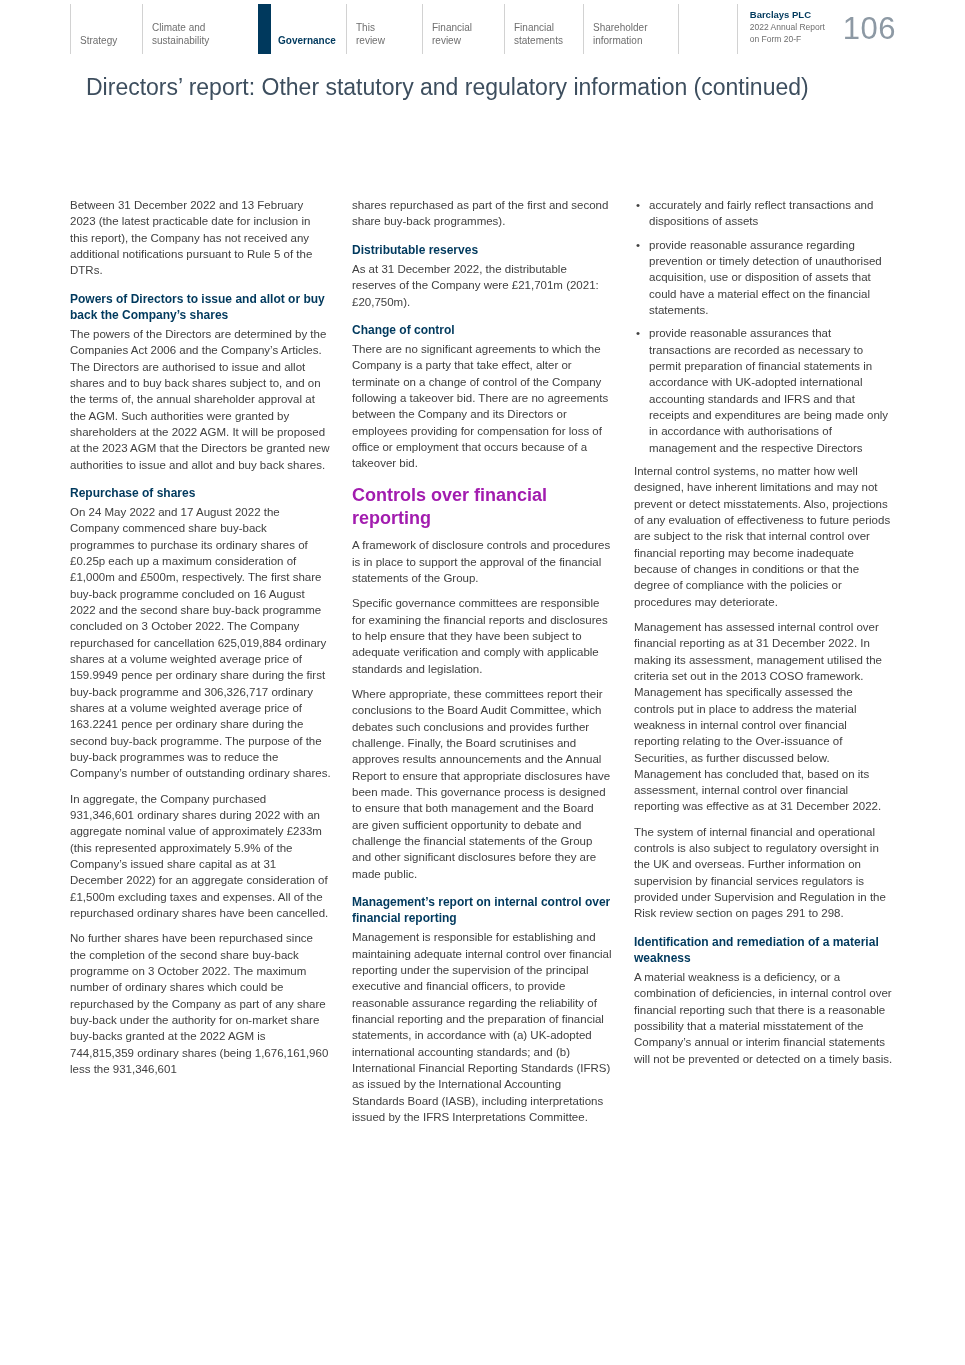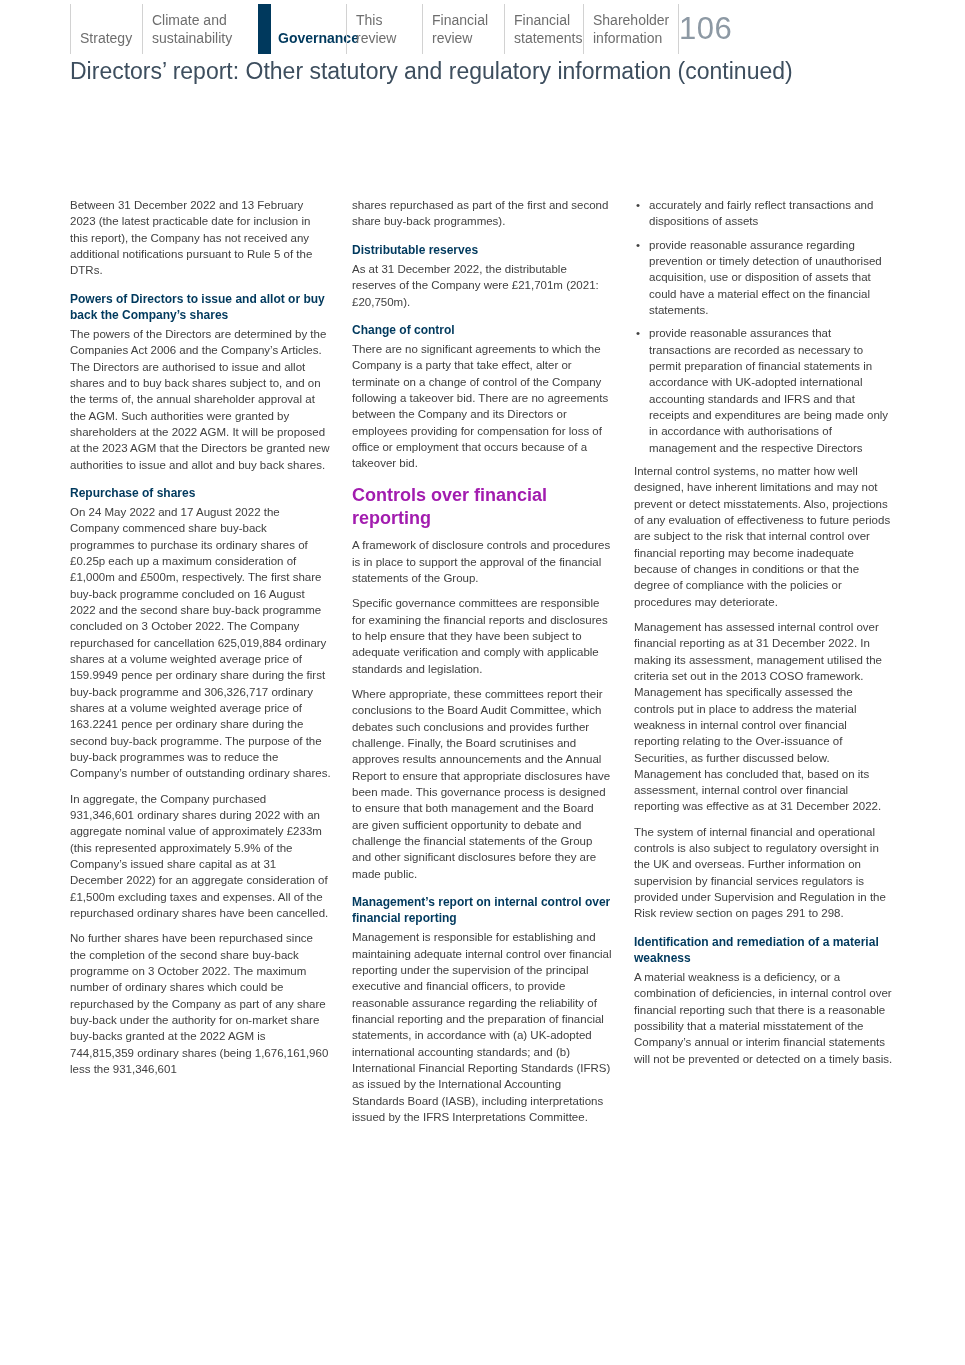--- a/index.html
+++ b/index.html
@@ -31,21 +31,21 @@
     align-items: flex-end;
   }
   .tab:nth-child(1) { width: 72px; }
   .tab:nth-child(2) { width: 116px; }
   .tab:nth-child(3) { width: 88px; }
   .tab:nth-child(4) { width: 76px; }
   .tab:nth-child(5) { width: 82px; }
   .tab:nth-child(6) { width: 79px; }
   .tab:nth-child(7) { width: 96px; border-right: 1px solid #d2d2d2; }
   .tab-label {
-    font-size: 14px;
+    font-size: 10px;
     line-height: 1.3;
     color: #6e6e6e;
     padding: 0 6px 7px 9px;
     white-space: pre-line;
   }
   .tab.active .tab-label {
     color: #00395d;
     font-weight: bold;
     padding-left: 19px;
   }
@@ -83,21 +83,21 @@
     padding-top: 9px;
     letter-spacing: 0.5px;
     align-self: flex-start;
   }
 
   
   .title {
     position: absolute;
     left: 70px; top: 57px;
     width: 740px;
-    margin: 0;
+    margin: 16px;
     font-size: 23px;
     line-height: 1.3;
     font-weight: 400;
     color: #3d4e5e;
   }
 
   
   .columns {
     position: absolute;
     left: 70px; top: 185px;
@@ -172,20 +172,24 @@
         </div>
         <div class="tab">
           <span class="tab-label">Financial
 statements</span>
         </div>
         <div class="tab">
           <span class="tab-label">Shareholder
 information</span>
         </div>
       </nav>
+    <div class="brand-block">
+      <div class="brand-name">Barclays PLC</div>
+      <div class="brand-report">2022 Annual Report on Form 20-F</div>
+    </div>
     <div class="page-num">106</div>
   </div>
 
   <h1 class="title">Directors’ report: Other statutory and regulatory information (continued)</h1>
 
   <main class="columns">
       <div class="col">
         <p class="para">Between 31 December 2022 and 13 February 2023 (the latest practicable date for inclusion in this report), the Company has not received any additional notifications pursuant to Rule 5 of the DTRs.</p>
         <h3 class="sub-heading">Powers of Directors to issue and allot or buy back the Company’s shares</h3>
         <p class="para">The powers of the Directors are determined by the Companies Act 2006 and the Company’s Articles. The Directors are authorised to issue and allot shares and to buy back shares subject to, and on the terms of, the annual shareholder approval at the AGM. Such authorities were granted by shareholders at the 2022 AGM. It will be proposed at the 2023 AGM that the Directors be granted new authorities to issue and allot and buy back shares.</p>

